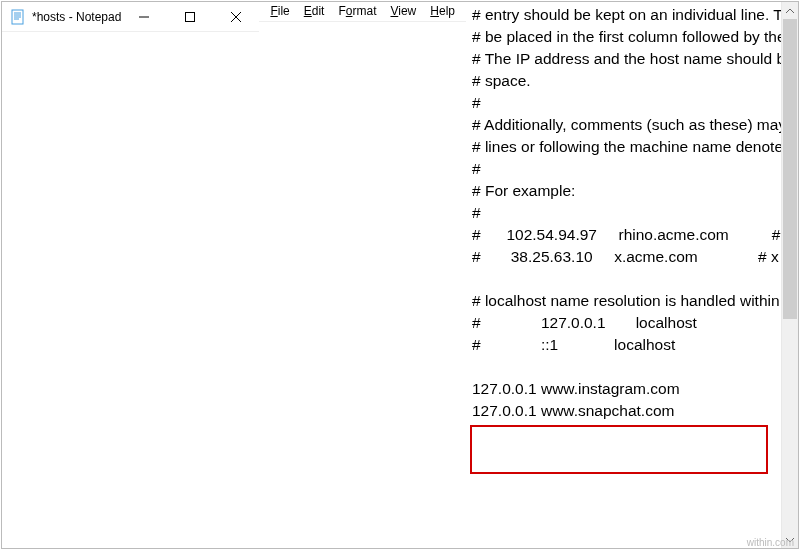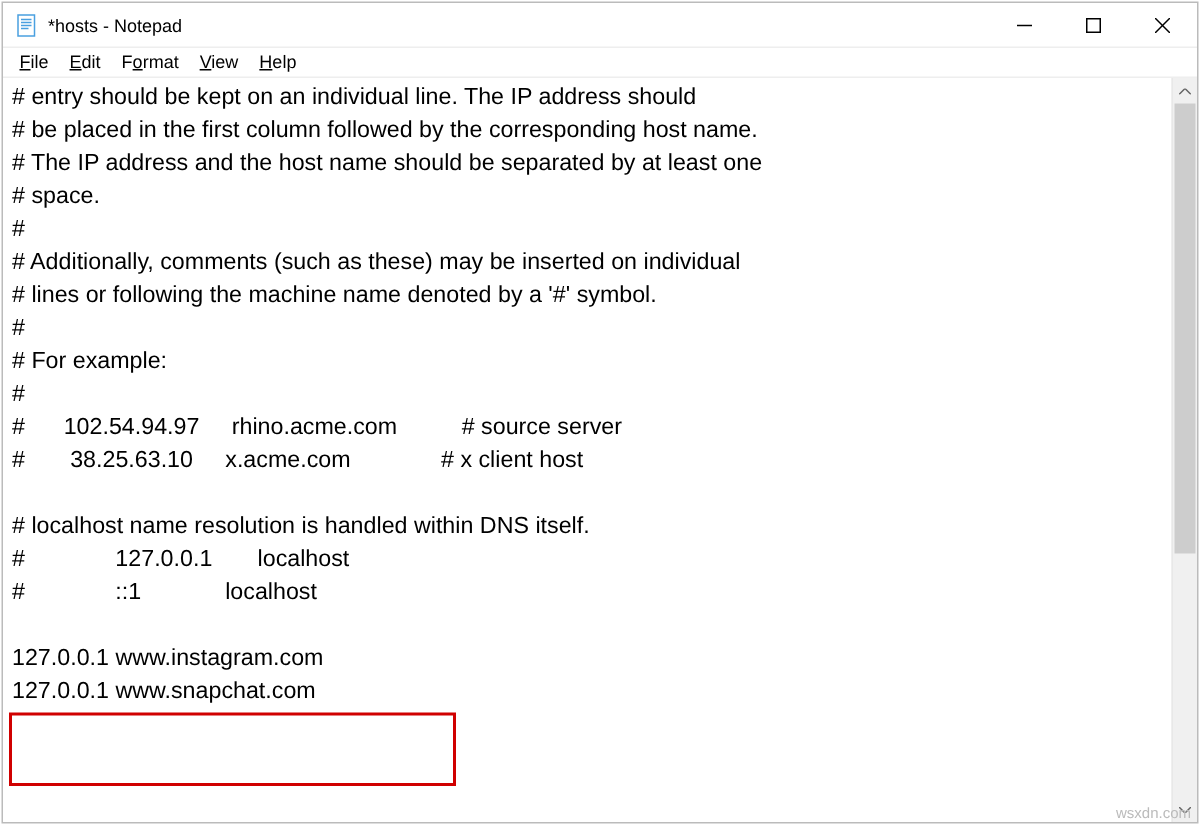--- a/index.html
+++ b/index.html
@@ -10,21 +10,21 @@
       height: 552px;
       overflow: hidden;
       position: relative;
     }
     .window {
       border: 1px solid #bbb;
       width: 798px;
       height: 548px;
       margin: 1px;
       display: flex;
-      flex-direction: column;
+      flex-direction: row;
       background: #fff;
     }
     .titlebar {
       height: 30px;
       display: flex;
       align-items: center;
       background: #fff;
       border-bottom: 1px solid #eee;
     }
     .titlebar-icon {
@@ -201,13 +201,13 @@
       <div class="scroll-arrow" style="position:absolute;bottom:0;">
         <svg width="8" height="4">
             <polyline points="0,0 4,4 8,0" fill="none" stroke="#666" stroke-width="1"></polyline>
           </svg>
       </div>
     </div>
   </div>
 
 </div>
 
-<div class="watermark">wsxdn.com</div>
+<div class="watermark">within.com</div>
 
 </body></html>

